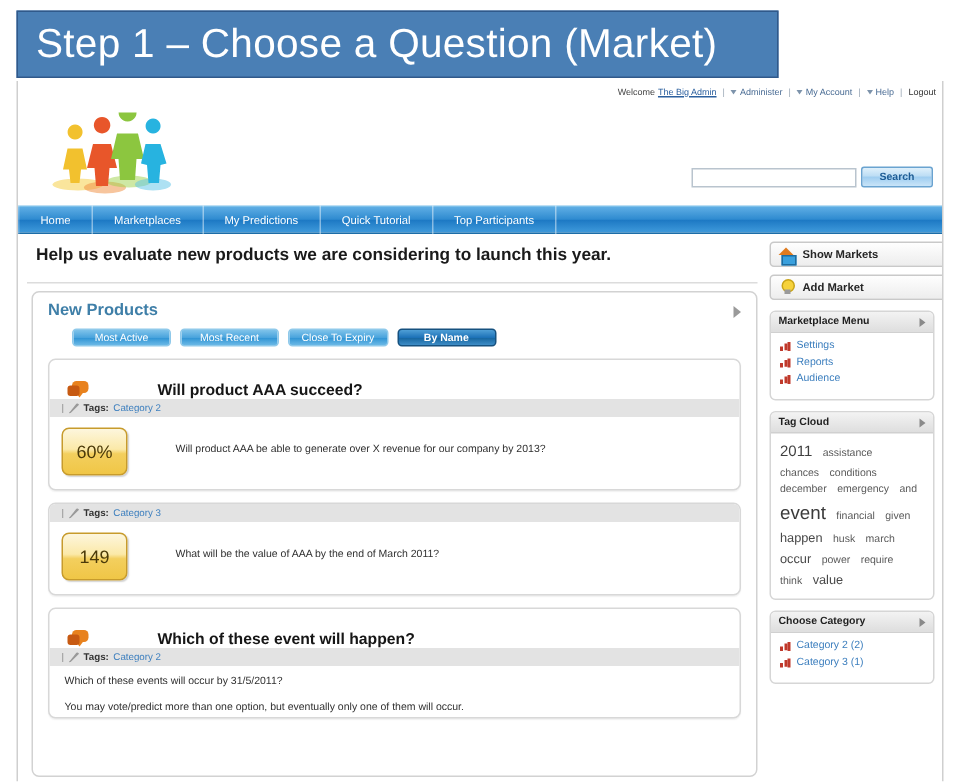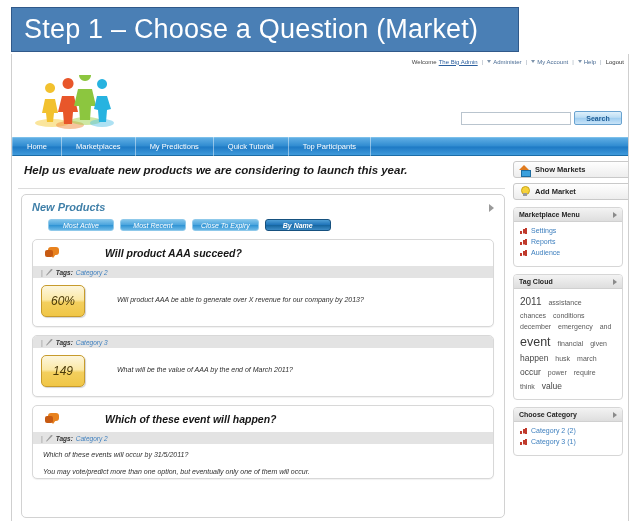--- a/index.html
+++ b/index.html
@@ -101,21 +101,21 @@
   .nav-item:first-child { border-left: 1px solid rgba(255,255,255,0.25); }
 
   
   .content {
     position: absolute; left:0; top: 102px;
     width: 618px; height: 365px;
   }
 
   
   .left-col {
-    position:absolute; left: 6px; top: 0; width: 487px; height: 365px; font-style: italic;
+    position:absolute; left: 6px; top: 0; width: 487px; height: 365px;
   }
   .headline {
     margin: 8px 0 0 6px;
     font-size: 11.5px; font-weight: bold; color:#1a1a1a;
   }
   .headline-rule {
     position:absolute; left:0; top: 32px; width: 487px; height:1px; background:#dcdcdc;
   }
 
   .panel {
@@ -156,21 +156,21 @@
 
   
   .cards { padding: 8px 10px 0 10px; }
   .qcard {
     border: 1px solid #d8d8d8; border-radius: 5px;
     background:#fff; margin-bottom: 8px;
     box-shadow: 0 1px 1px rgba(0,0,0,0.06);
     overflow:hidden;
   }
   .qcard-head {
-    display:flex; align-items:center; height: 26px; padding-left: 12px;
+    display:flex; align-items:flex-end; height: 26px; padding-left: 12px;
   }
   .bubble-icon { width: 15px; height: 12px; position:relative; flex:none; }
   .bubble-icon .b1 {
     position:absolute; left:3px; top:0; width:11px; height:8px;
     background:#e8821e; border-radius:3px;
   }
   .bubble-icon .b1::after {
     content:""; position:absolute; left:2px; top:7px;
     border-left:3px solid transparent; border-right:3px solid transparent;
     border-top:4px solid #e8821e;

